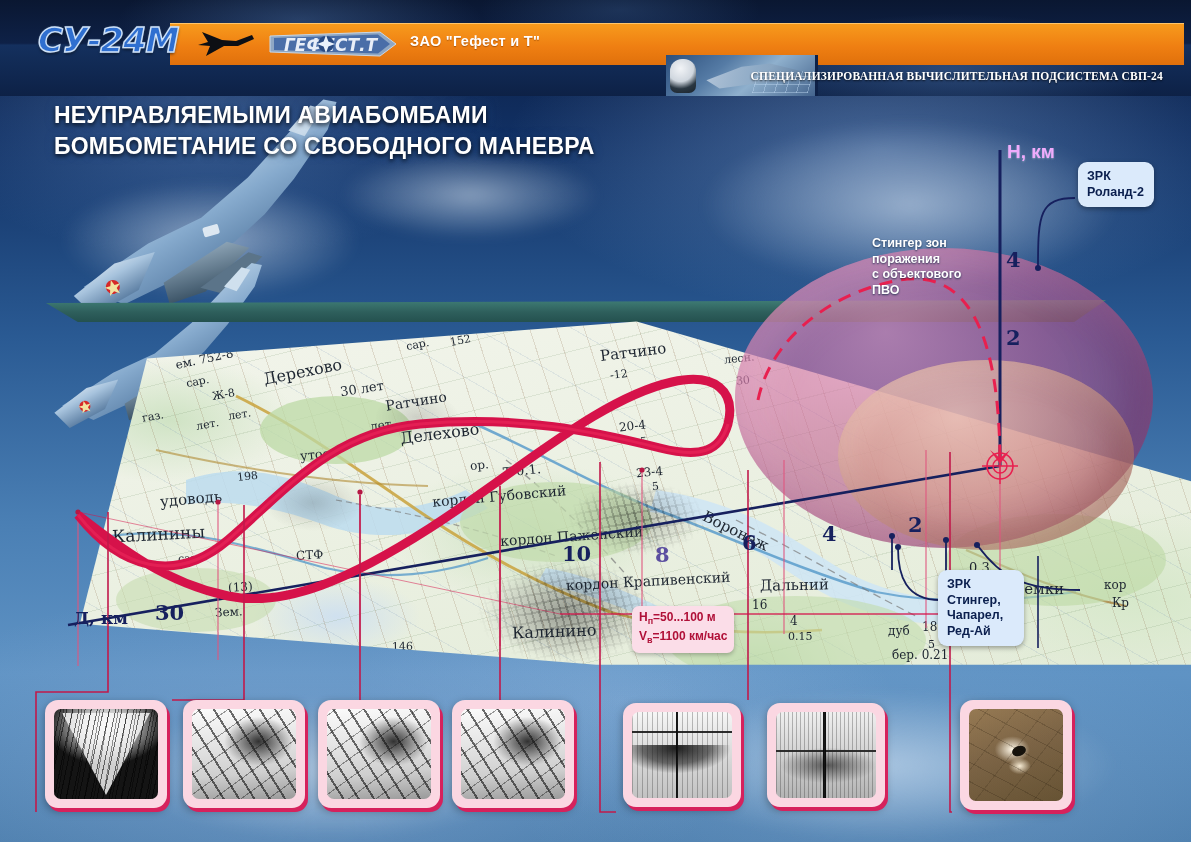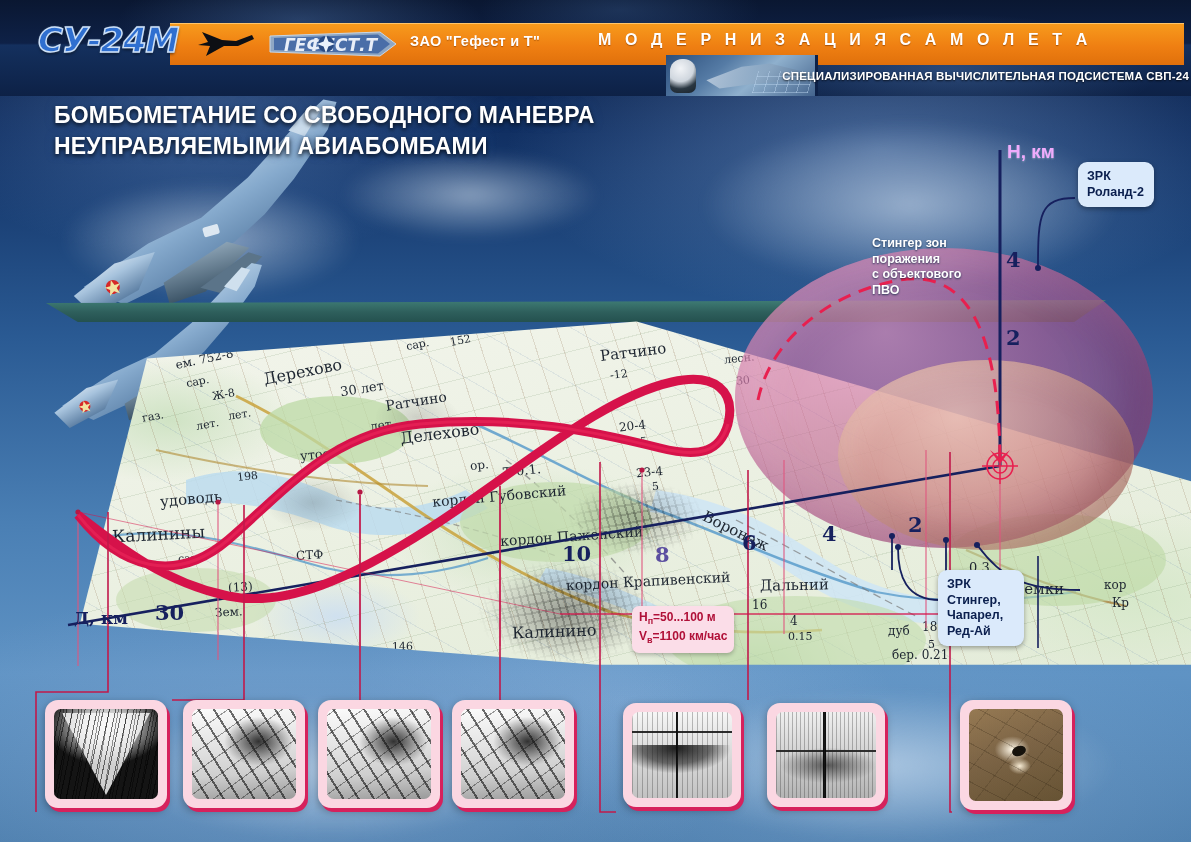--- a/index.html
+++ b/index.html
@@ -79,22 +79,22 @@
     text-shadow:0 1px 1px rgba(120,50,0,.55);
   }
   .modernization {
     position:absolute; left:598px; top:31px;
     font-family:"Liberation Sans", sans-serif;
     font-weight:bold; font-size:16px; color:#ffffff;
     letter-spacing:4.6px; white-space:nowrap;
     text-shadow:0 1px 1px rgba(120,50,0,.6);
   }
   .subsystem {
-    position:absolute; right:2px; top:70px;
-    font-family:Liberation Sans, sans-serif;
+    position:absolute; right:28px; top:70px;
+    font-family:Liberation Serif, serif;
     font-weight:bold; font-size:11.5px; color:#ffffff;
     letter-spacing:.2px; white-space:nowrap;
     text-shadow:0 1px 2px rgba(0,0,0,.7);
   }
   .pilot-photo {
     position:absolute; left:666px; top:55px; width:152px; height:41px;
     overflow:hidden;
     background:linear-gradient(140deg,#2c4f7c 0%,#557ba5 35%,#8fb0cd 60%,#44648d 100%);
     border-right:3px solid #0e2147;
   }
@@ -583,36 +583,35 @@
 
     <svg class="gefest-logo" viewBox="0 0 130 32">
       <path d="M 2,8 L 112,4 L 128,16 L 112,28 L 2,24 Z" fill="#8fa7c4" stroke="#c9d8e8" stroke-width="1"></path>
       <path d="M 6,10 L 110,6.5 L 122,16 L 110,25.5 L 6,22 Z" fill="#4a6ea8"></path>
       <text x="16" y="23" font-family="DejaVu Sans, sans-serif" font-size="17" font-weight="bold" font-style="italic" fill="#e8eef8">ГЕФЕСТ.Т</text>
       <circle cx="58" cy="16" r="8" fill="#2a4b82"></circle>
       <path d="M 58,7 L 60.4,13.6 L 67,16 L 60.4,18.4 L 58,25 L 55.6,18.4 L 49,16 L 55.6,13.6 Z" fill="#e9f1fb"></path>
     </svg>
 
     <div class="gefest-text">ЗАО "Гефест и Т"</div>
-    <div class="modernization">М О Д Е Р Н И З А Ц И Я    С А М О Л Е Т А</div>
 
     <div class="pilot-photo">
       <div class="helmet"></div>
       <div class="jetline"></div>
       <div class="grid"></div>
     </div>
 
     <div class="subsystem">СПЕЦИАЛИЗИРОВАННАЯ ВЫЧИСЛИТЕЛЬНАЯ ПОДСИСТЕМА СВП-24</div>
 
     <div class="badge-su24m">СУ-24М</div>
   </div>
 
   <div class="slide-title">
+    <div>НЕУПРАВЛЯЕМЫМИ АВИАБОМБАМИ</div>
     <div>БОМБОМЕТАНИЕ СО СВОБОДНОГО МАНЕВРА</div>
-    <div>НЕУПРАВЛЯЕМЫМИ АВИАБОМБАМИ</div>
   </div>
 
   <div class="axis-title" style="left:1007px; top:141px;">Н, км</div>
   <div class="axis-label" style="left:1006px; top:247px; font-size:21px;">4</div>
   <div class="axis-label" style="left:1006px; top:325px; font-size:21px;">2</div>
 
   <div class="axis-title-d" style="left:74px; top:608px;">Д, км</div>
   <div class="axis-label" style="left:155px; top:600px; font-size:21px;">30</div>
   <div class="axis-label" style="left:562px; top:541px; font-size:21px;">10</div>
   <div class="axis-label" style="left:655px; top:542px; font-size:21px; color:#5b4ea0;">8</div>

